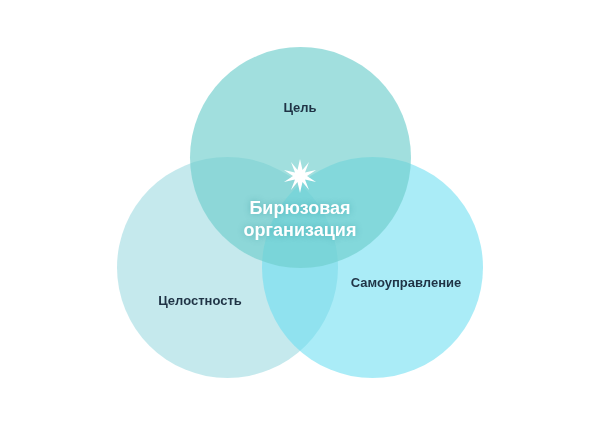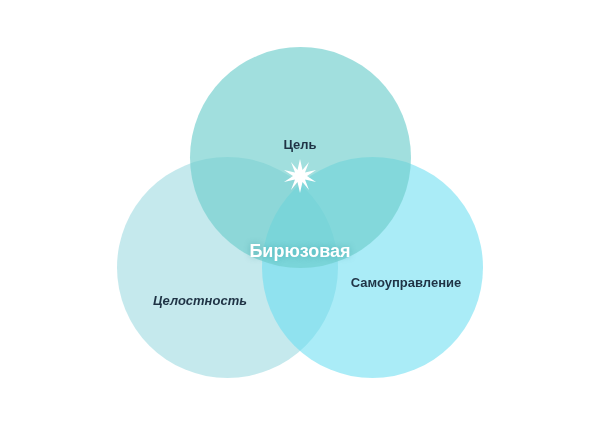--- a/index.html
+++ b/index.html
@@ -2,35 +2,36 @@
 <html><head>
 <meta charset="utf-8">
 <style>
   html, body { margin:0; padding:0; background:#ffffff; }
   body { width:600px; height:435px; position:relative; overflow:hidden; font-family:"Liberation Sans", sans-serif; }
   .circle { position:absolute; width:221px; height:221px; border-radius:50%; }
   .c-top { left:190px; top:47px; background:rgba(110,206,204,0.65); }
   .c-left { left:117px; top:157px; background:rgba(150,215,222,0.55); }
   .c-right { left:262px; top:157px; background:rgba(100,220,240,0.55); }
   .label { position:absolute; font-weight:bold; font-size:13px; color:#1f3345; white-space:nowrap; transform:translate(-50%,-50%); }
-  .center-label { position:absolute; left:300px; top:219px; transform:translate(-50%,-50%); text-align:center; color:#ffffff; font-weight:bold; font-size:18px; line-height:22px; text-shadow:0 0 6px rgba(0,120,130,0.35);margin-top:32px; }
+  .center-label { position:absolute; left:300px; top:219px; transform:translate(-50%,-50%); text-align:center; color:#ffffff; font-weight:bold; font-size:18px; line-height:22px; text-shadow:0 0 6px rgba(0,120,130,0.35); }
   .star { position:absolute; left:283px; top:159px; width:34px; height:34px; }
 </style>
 </head>
 <body>
 
 <div>
   <div class="circle c-left"></div>
   <div class="circle c-right"></div>
   <div class="circle c-top"></div>
 
-  <div class="label" style="left:300px; top:107px;margin-top:37px;">Цель</div>
-  <div class="label" style="left:200px; top:300px;font-style:italic;">Целостность</div>
+  <div class="label" style="left:300px; top:107px;">Цель</div>
+  <div class="label" style="left:200px; top:300px;">Целостность</div>
   <div class="label" style="left:406px; top:282px;">Самоуправление</div>
 
   <svg class="star" viewBox="0 0 34 34">
     <polygon fill="#ffffff" points="17,0 19.5,11 26,3 22,13.5 33,11 24,17 33,23 22,20.5 26,31 19.5,23 17,34 14.5,23 8,31 12,20.5 1,23 10,17 1,11 12,13.5 8,3 14.5,11"></polygon>
   </svg>
 
   <div class="center-label">
     <div>Бирюзовая</div>
+    <div>организация</div>
   </div>
 </div>
 
 </body></html>

